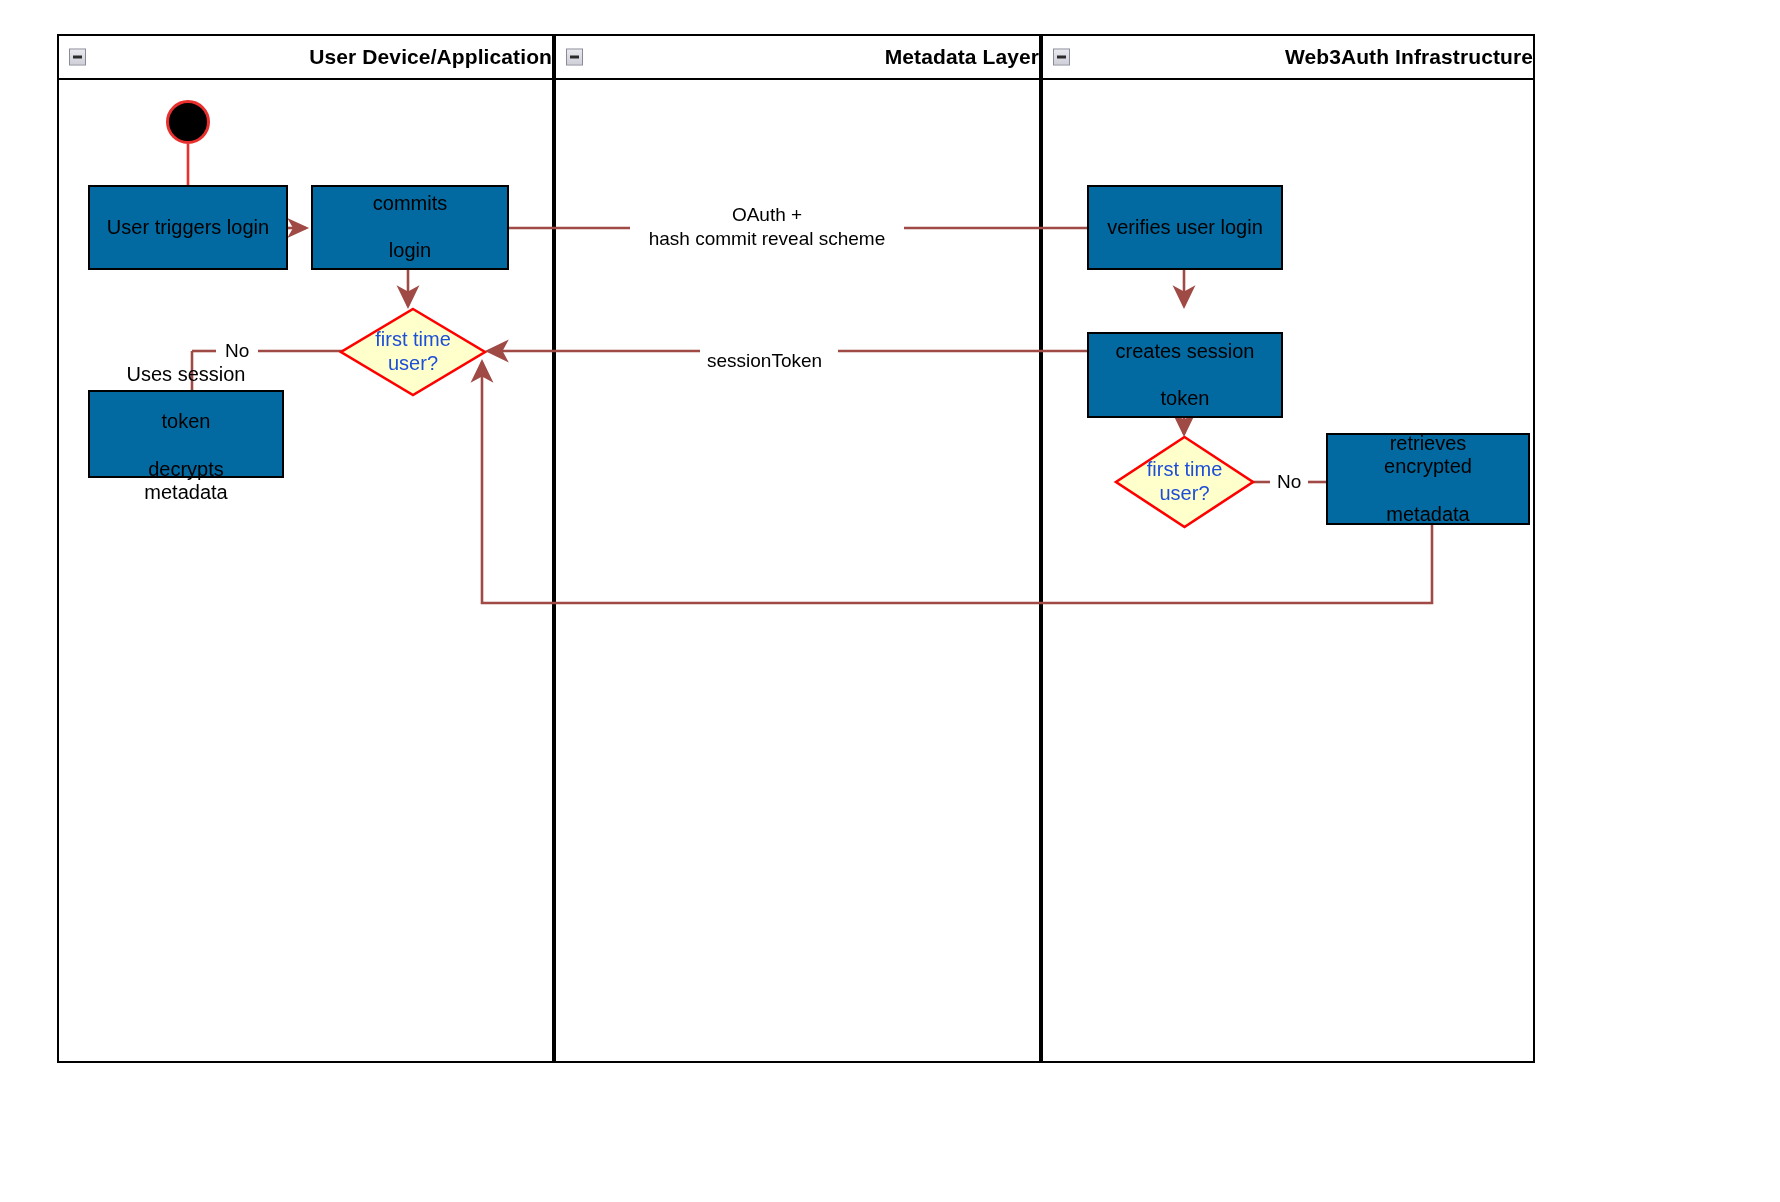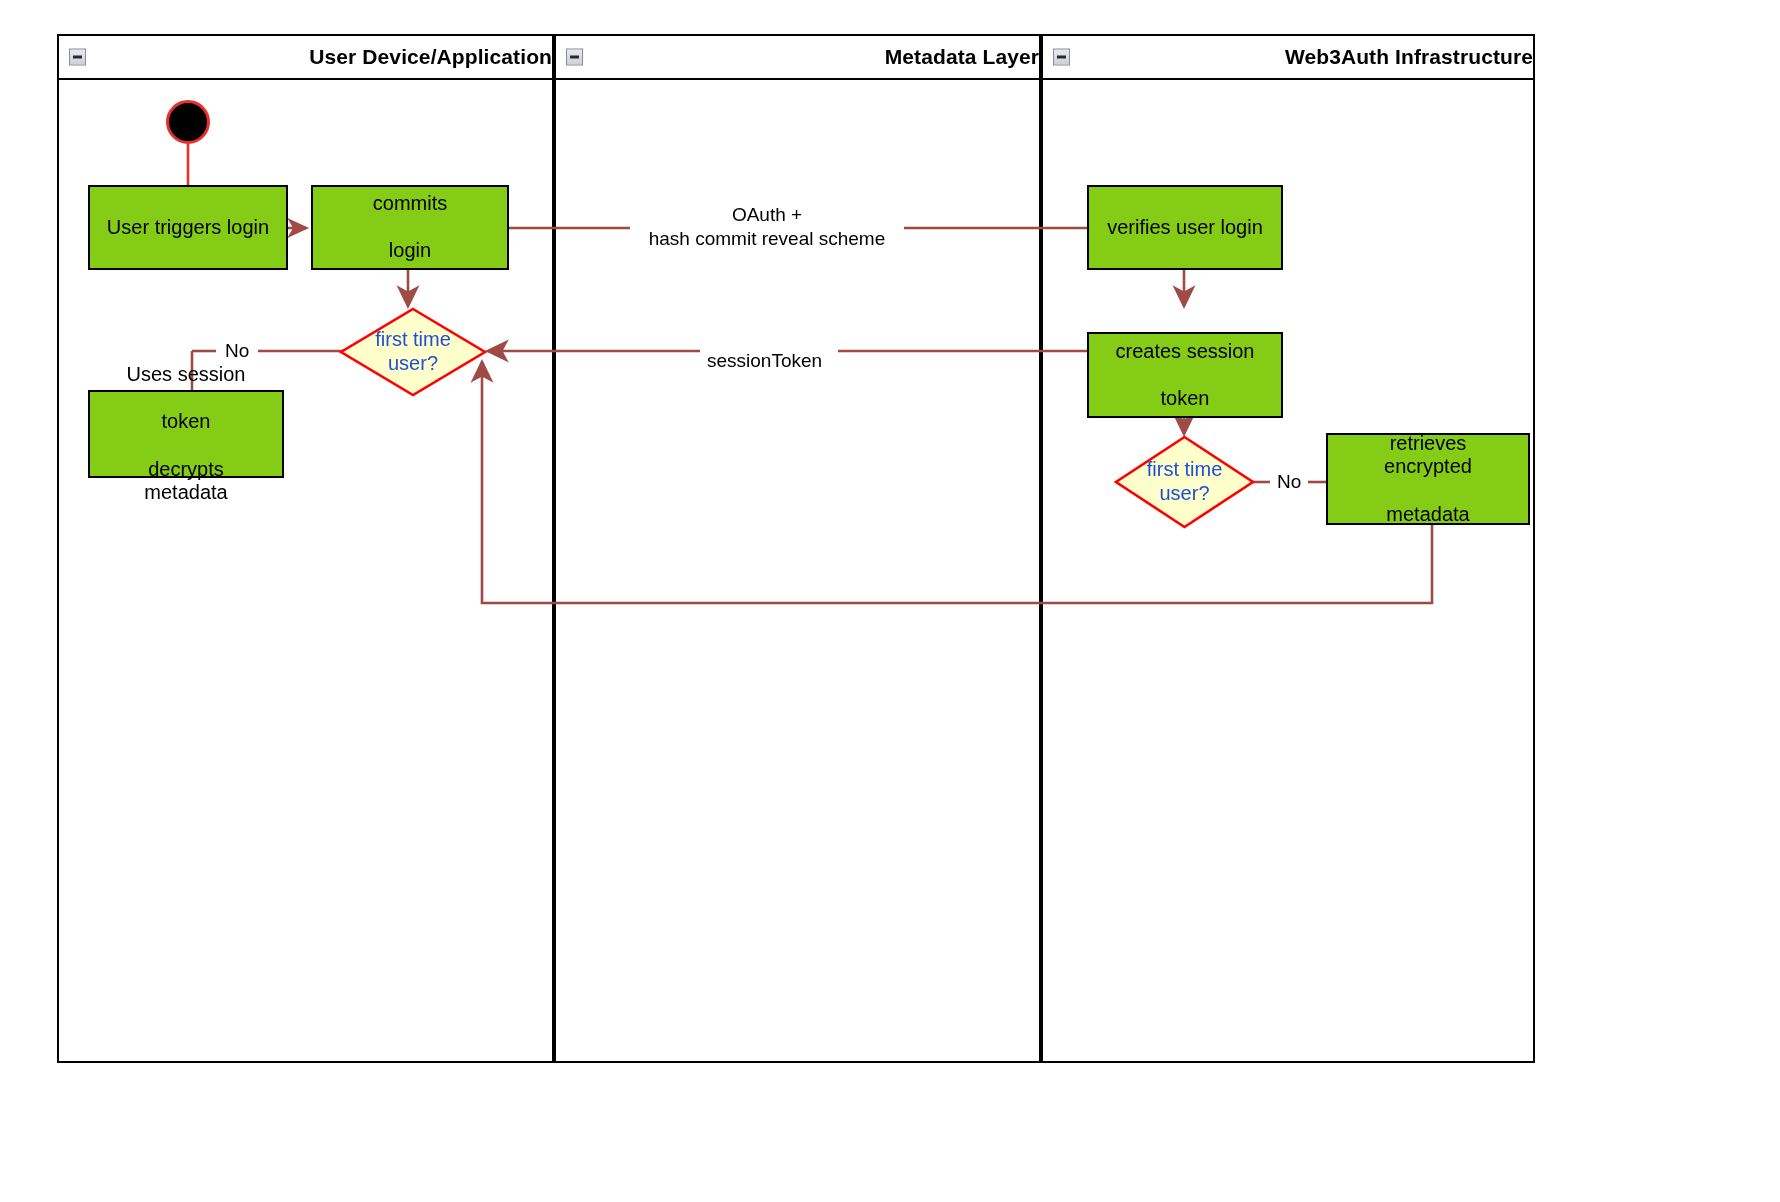--- a/index.html
+++ b/index.html
@@ -11,21 +11,21 @@
                display:flex;align-items:center;justify-content:flex-end;}
   .lane-title{font-weight:bold;font-size:21px;color:#000;letter-spacing:.1px;}
   .collapse-icon{position:absolute;left:10px;top:50%;transform:translateY(-50%);
                  width:17px;height:17px;box-sizing:border-box;border:1px solid #8a8a99;
                  background:linear-gradient(180deg,#e9e9ef 0%,#cfcfd8 100%);
                  display:flex;align-items:center;justify-content:center;}
   .collapse-icon i{display:block;width:9px;height:3px;background:#2b2b2b;}
 
   .node{position:absolute;box-sizing:border-box;display:flex;align-items:center;justify-content:center;
         text-align:center;color:#000;font-size:20px;line-height:1.18;}
-  .proc{background:#84cc16;border:2px solid #000;text-align:center;}
+  .proc{background:#0369a1;border:2px solid #000;text-align:center;}
   .proc span{display:block;padding:0 8px;}
 
   .start-node{position:absolute;border-radius:50%;background:#000;border:3px solid #e8312f;box-sizing:border-box;}
 
   .diamond{position:absolute;}
   .diamond svg{position:absolute;left:0;top:0;}
   .diamond .dlabel{position:absolute;left:0;top:0;width:100%;height:100%;
                    display:flex;align-items:center;justify-content:center;
                    text-align:center;font-size:20px;line-height:1.18;color:#1d4ed8;}
 

